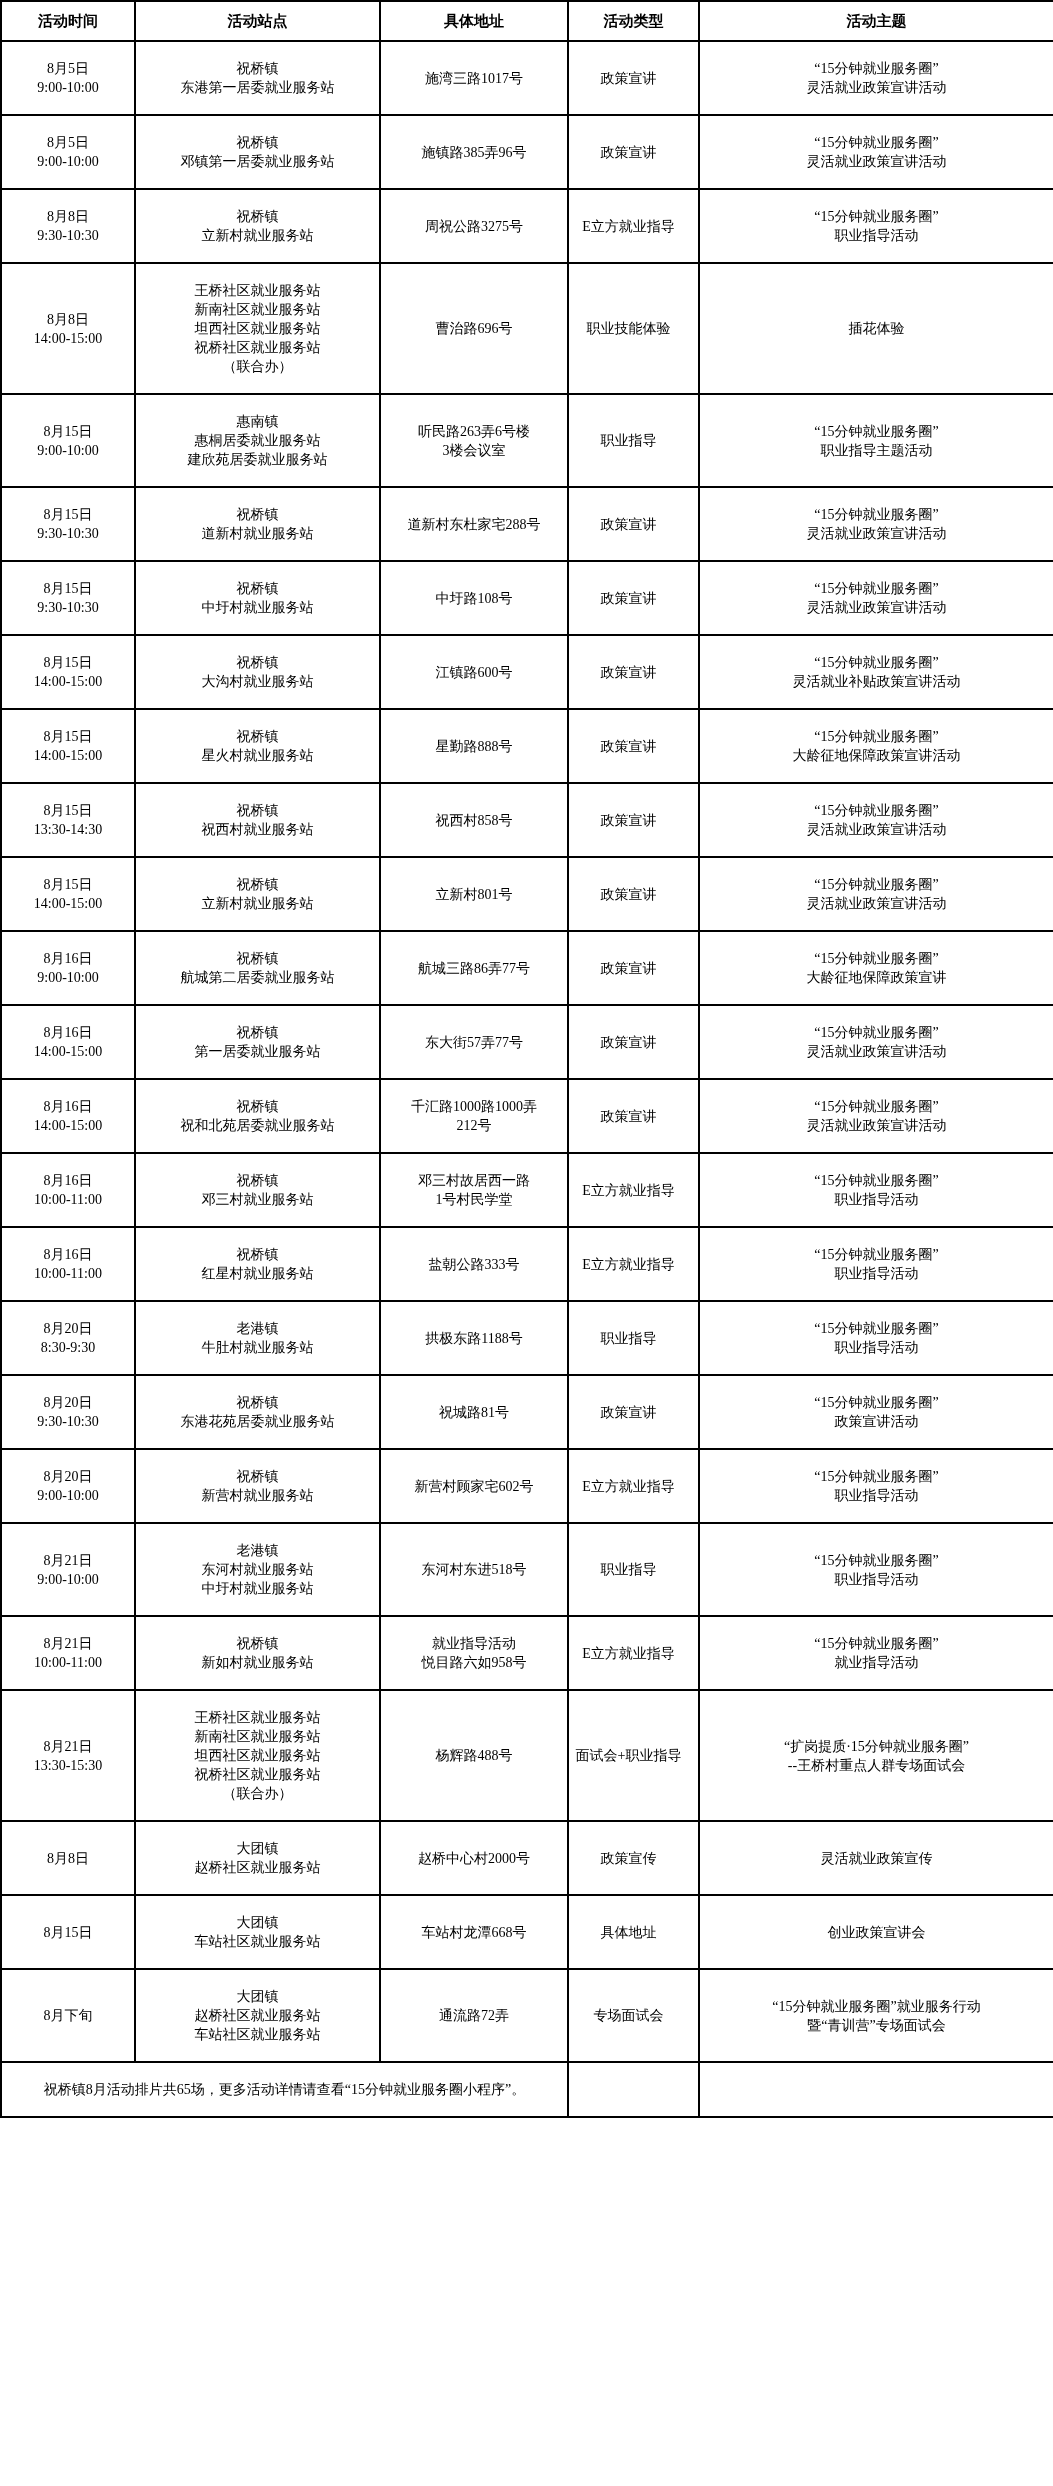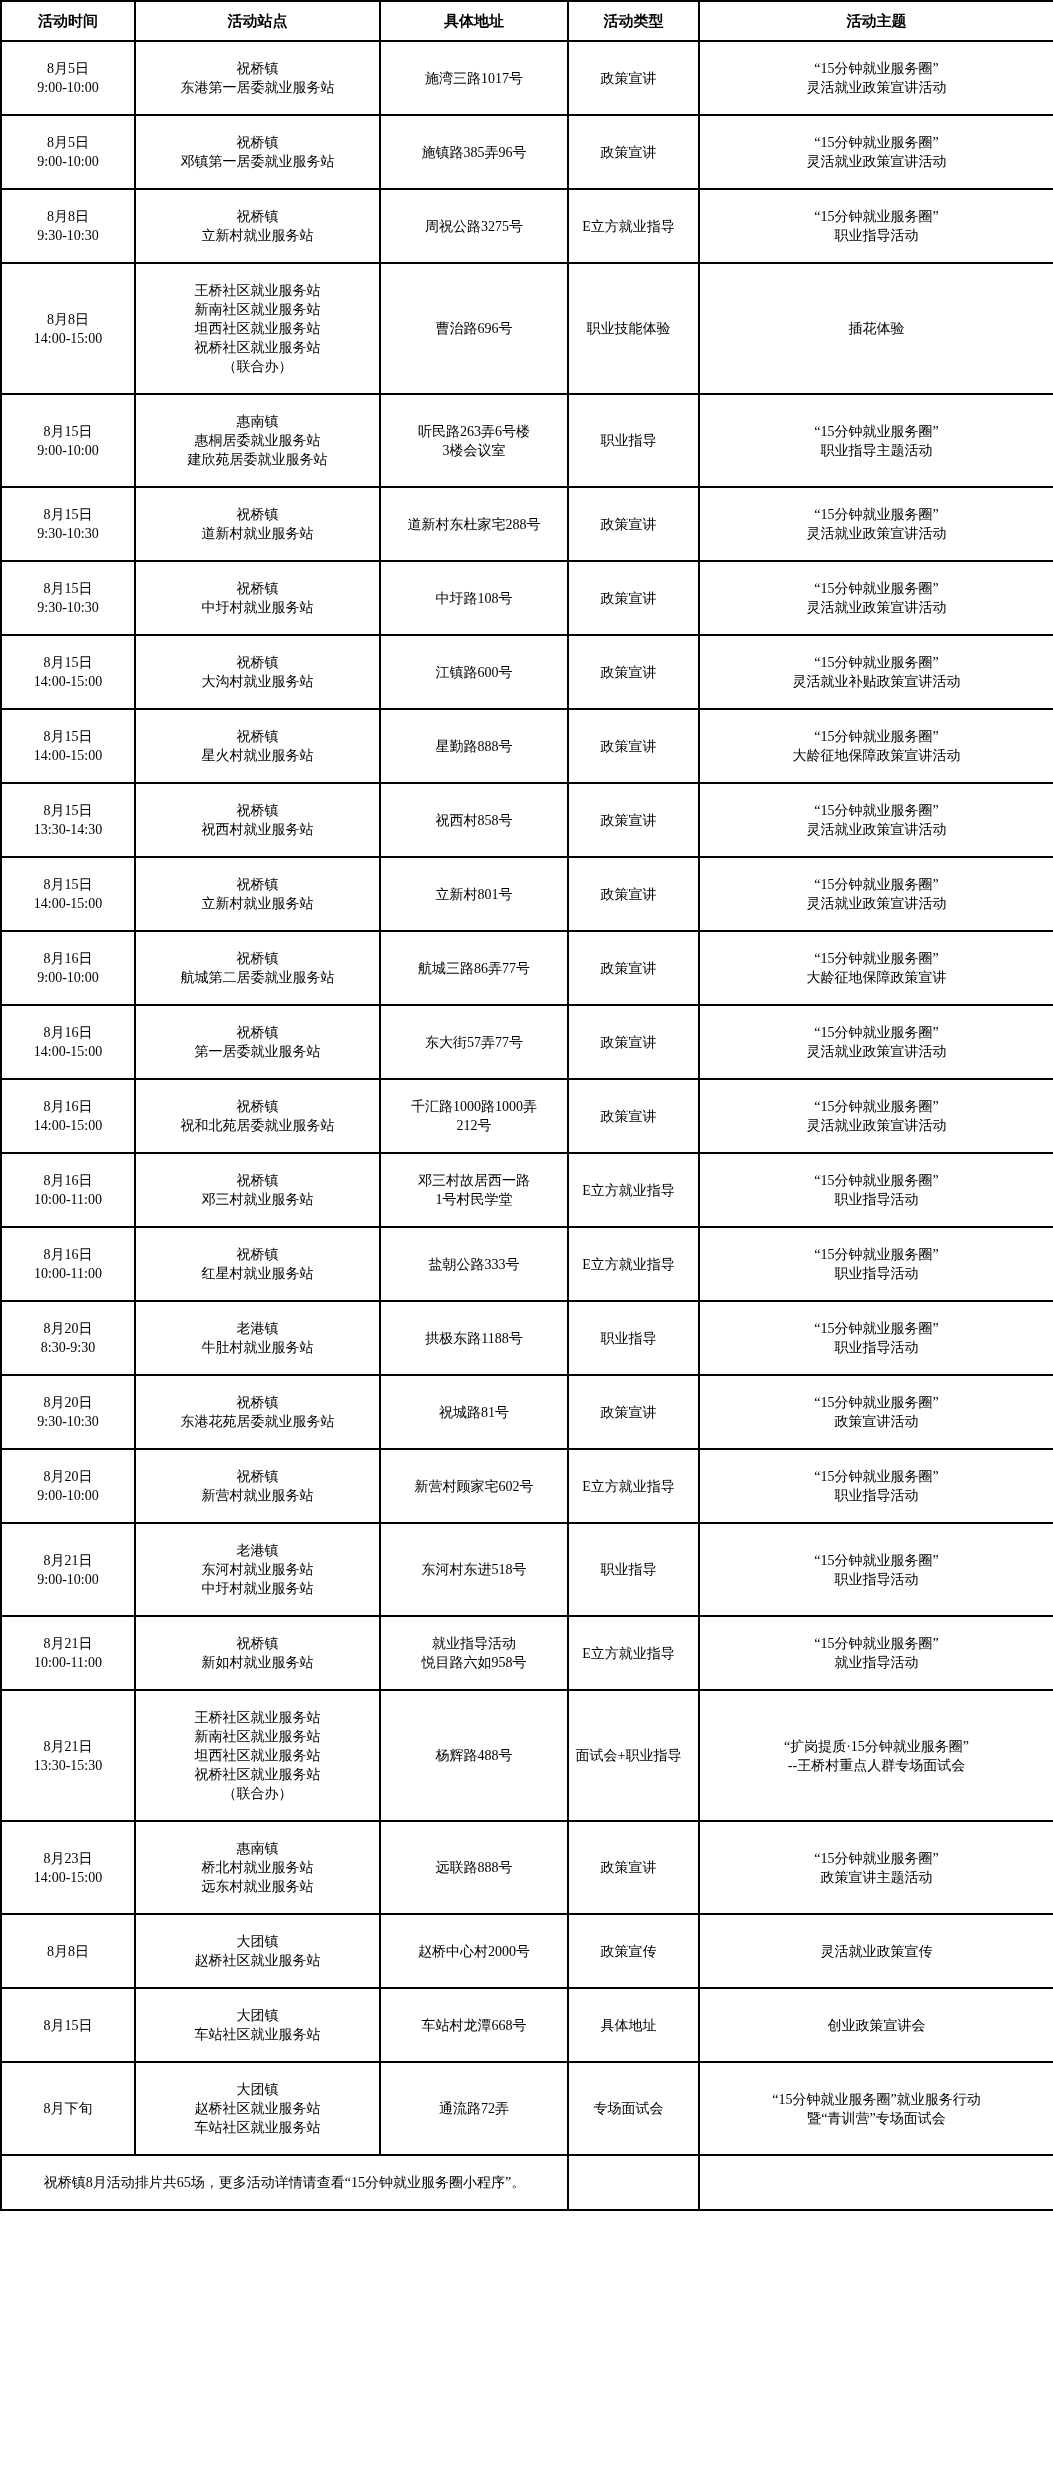--- a/index.html
+++ b/index.html
@@ -519,41 +519,20 @@
         <td data-name="type-cell">
           <div data-name="cell-line">面试会+职业指导</div>
         </td>
         <td data-name="theme-cell">
           <div data-name="cell-line">“扩岗提质·15分钟就业服务圈”</div>
           <div data-name="cell-line">--王桥村重点人群专场面试会</div>
         </td>
       </tr>
       <tr data-name="table-row">
         <td data-name="time-cell">
-          <div data-name="cell-line">8月23日</div>
-          <div data-name="cell-line">14:00-15:00</div>
-        </td>
-        <td data-name="site-cell">
-          <div data-name="cell-line">惠南镇</div>
-          <div data-name="cell-line">桥北村就业服务站</div>
-          <div data-name="cell-line">远东村就业服务站</div>
-        </td>
-        <td data-name="address-cell">
-          <div data-name="cell-line">远联路888号</div>
-        </td>
-        <td data-name="type-cell">
-          <div data-name="cell-line">政策宣讲</div>
-        </td>
-        <td data-name="theme-cell">
-          <div data-name="cell-line">“15分钟就业服务圈”</div>
-          <div data-name="cell-line">政策宣讲主题活动</div>
-        </td>
-      </tr>
-      <tr data-name="table-row">
-        <td data-name="time-cell">
           <div data-name="cell-line">8月8日</div>
         </td>
         <td data-name="site-cell">
           <div data-name="cell-line">大团镇</div>
           <div data-name="cell-line">赵桥社区就业服务站</div>
         </td>
         <td data-name="address-cell">
           <div data-name="cell-line">赵桥中心村2000号</div>
         </td>
         <td data-name="type-cell">

